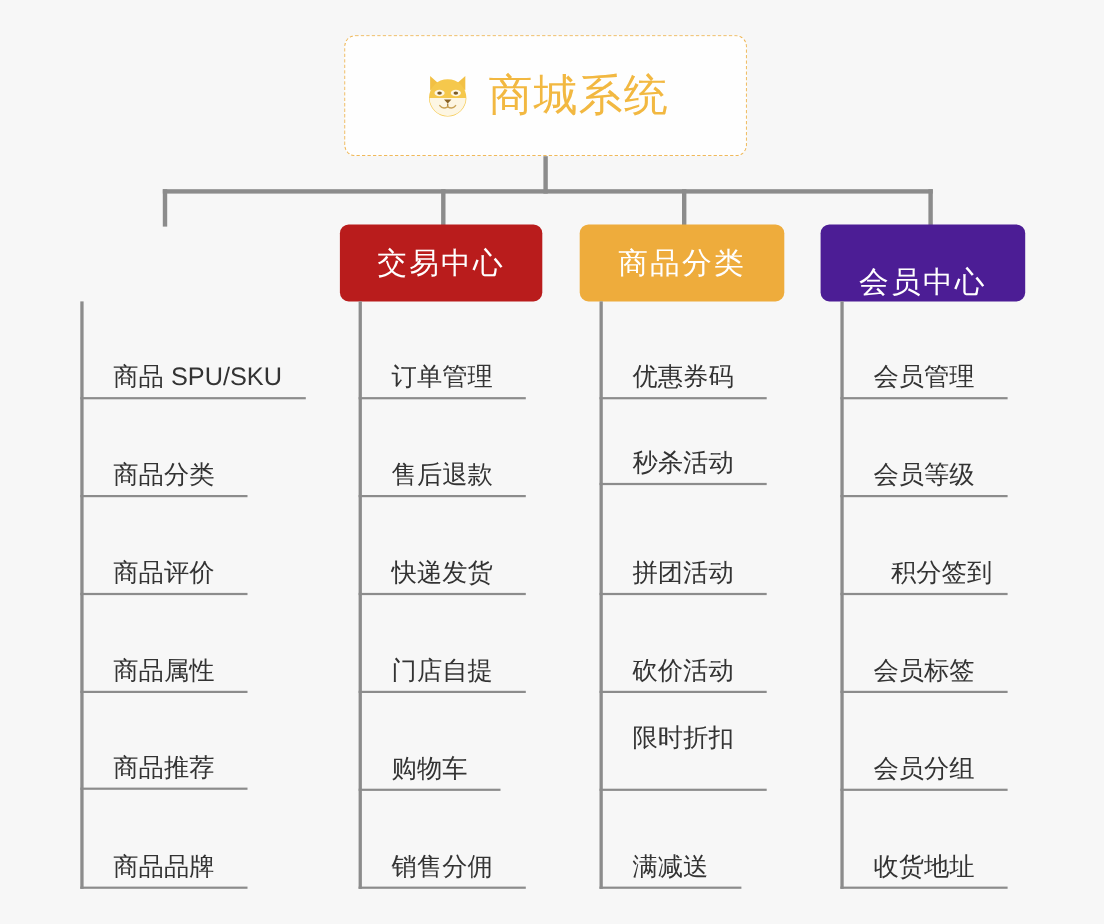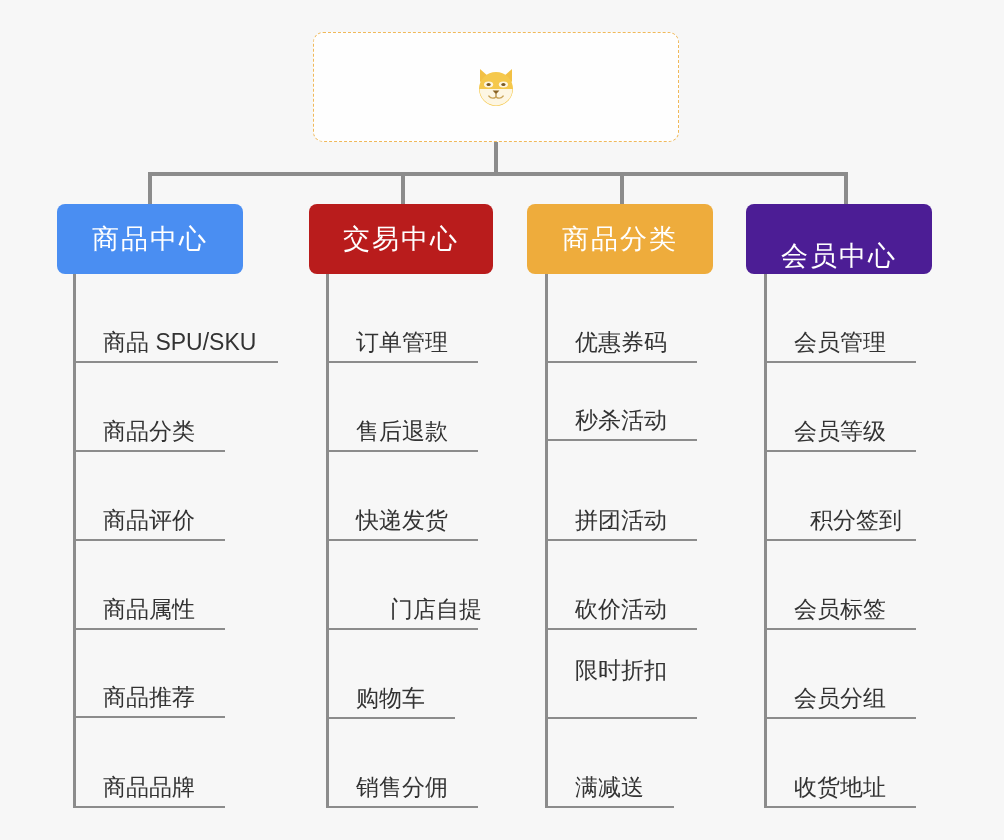--- a/index.html
+++ b/index.html
@@ -126,33 +126,31 @@
           <ellipse cx="15.6" cy="20.5" rx="4.6" ry="2.9" fill="#fdf6e3"></ellipse>
           <ellipse cx="30.4" cy="20.5" rx="4.6" ry="2.9" fill="#fdf6e3"></ellipse>
           <ellipse cx="15.6" cy="20.6" rx="2.1" ry="1.5" fill="#7a5a24"></ellipse>
           <ellipse cx="30.4" cy="20.6" rx="2.1" ry="1.5" fill="#7a5a24"></ellipse>
           <path d="M19.6 26.4 h6.8 l-3.4 3.8 z" fill="#8a6325"></path>
           <path d="M23 30.1 v3.0" stroke="#b08a45" stroke-width="1.3" fill="none"></path>
           <path d="M23 33.1 q-4.4 2.6 -7.2 -1.1" stroke="#c9a257" stroke-width="1.3" fill="none" stroke-linecap="round"></path>
           <path d="M23 33.1 q4.4 2.6 7.2 -1.1" stroke="#c9a257" stroke-width="1.3" fill="none" stroke-linecap="round"></path>
         </svg>
       </span>
+      <span class="root-title" style="color: rgb(242, 184, 65);">商城系统</span>
     </div>
   </div>
 
   <div class="conn conn-v" style="left: 494px; top: 142px; height: 34px; background: rgb(140, 140, 140);"></div>
   <div class="conn conn-h" style="left: 148px; top: 172px; width: 700px; background: rgb(140, 140, 140);"></div>
   <div class="conn conn-v" style="left: 148px; top: 172px; height: 34px; background: rgb(140, 140, 140);"></div>
   <div class="conn conn-v" style="left: 401px; top: 172px; height: 34px; background: rgb(140, 140, 140);"></div>
   <div class="conn conn-v" style="left: 620px; top: 172px; height: 34px; background: rgb(140, 140, 140);"></div>
   <div class="conn conn-v" style="left: 844px; top: 172px; height: 34px; background: rgb(140, 140, 140);"></div>
 
-  <div class="cat-box" style="left: 57px; top: 204px; width: 186px; background: rgb(74, 142, 242);">
-    <span>商品中心</span>
-  </div>
   <div class="cat-box" style="left: 309px; top: 204px; width: 184px; background: #b91c1c;">
     <span>交易中心</span>
   </div>
   <div class="cat-box" style="left: 527px; top: 204px; width: 186px; background: rgb(238, 172, 60);">
     <span>商品分类</span>
   </div>
   <div class="cat-box" style="left: 746px; top: 204px; width: 186px; background: #4c1d95; align-items: flex-end;">
     <span>会员中心</span>
   </div>
 
@@ -182,21 +180,21 @@
     <div class="leaf-spine" style="height: 534px; background: rgb(140, 140, 140);"></div>
     <div class="leaf-item" style="top: 0px; width: 152px; border-bottom-color: rgb(140, 140, 140);">
       <span class="leaf-label">订单管理</span>
     </div>
     <div class="leaf-item" style="top: 89px; width: 152px; border-bottom-color: rgb(140, 140, 140);">
       <span class="leaf-label">售后退款</span>
     </div>
     <div class="leaf-item" style="top: 178px; width: 152px; border-bottom-color: rgb(140, 140, 140);">
       <span class="leaf-label">快递发货</span>
     </div>
-    <div class="leaf-item" style="top: 267px; width: 152px; border-bottom-color: rgb(140, 140, 140); padding-left: 34px;">
+    <div class="leaf-item" style="top: 267px; width: 152px; border-bottom-color: rgb(140, 140, 140);">
       <span class="leaf-label">门店自提</span>
     </div>
     <div class="leaf-item" style="top: 356px; width: 129px; border-bottom-color: rgb(140, 140, 140);">
       <span class="leaf-label">购物车</span>
     </div>
     <div class="leaf-item" style="top: 445px; width: 152px; border-bottom-color: rgb(140, 140, 140);">
       <span class="leaf-label">销售分佣</span>
     </div>
   </div>
 

